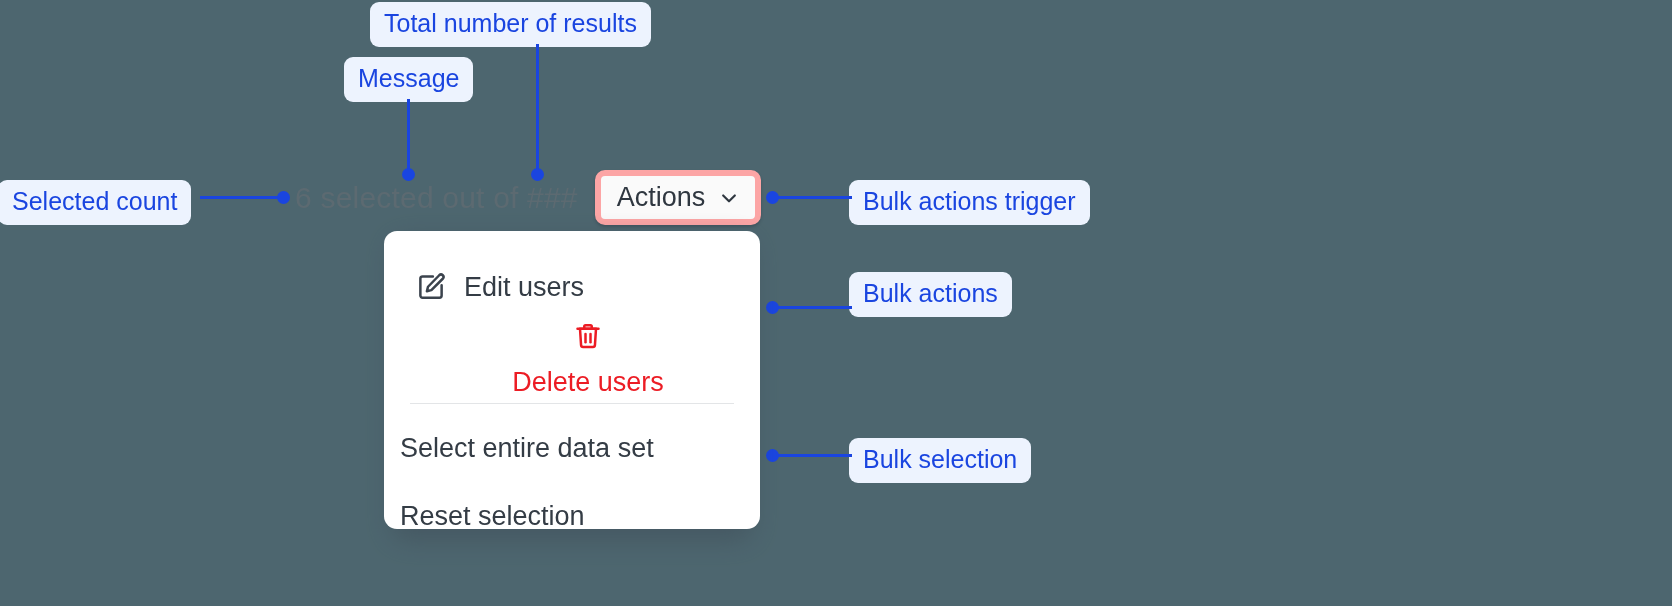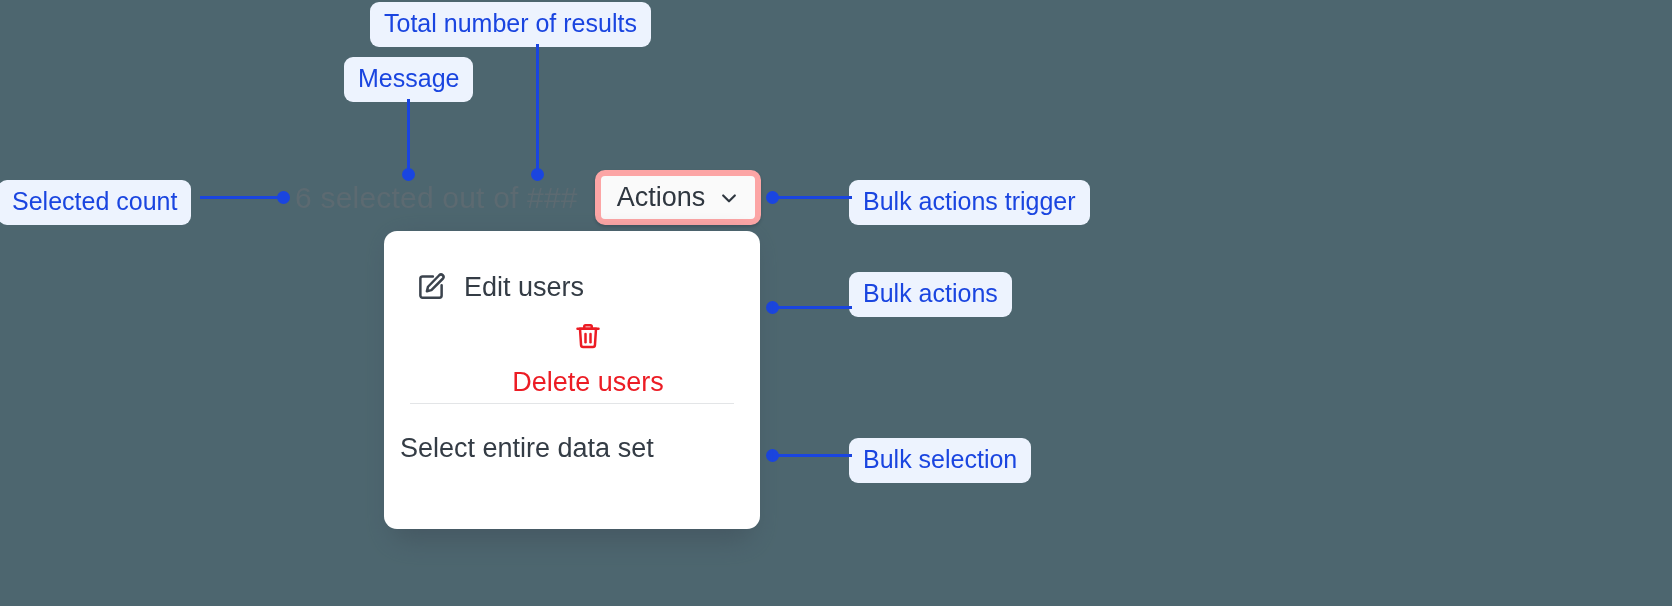--- a/index.html
+++ b/index.html
@@ -223,17 +223,20 @@
     </div>
 
     <div class="divider"></div>
 
     <div>
 
       <div class="menu-item plain">
         <span class="mi-label">Select entire data set</span>
       </div>
 
+      <div class="menu-item plain">
+        <span class="mi-label">Reset selection</span>
+      </div>
 
     </div>
   </div>
 
 </div>
 
 </body></html>

